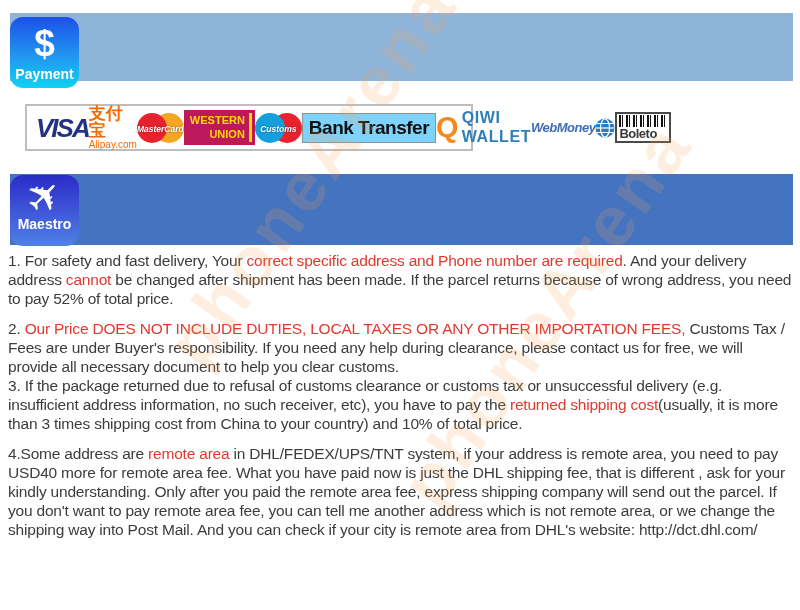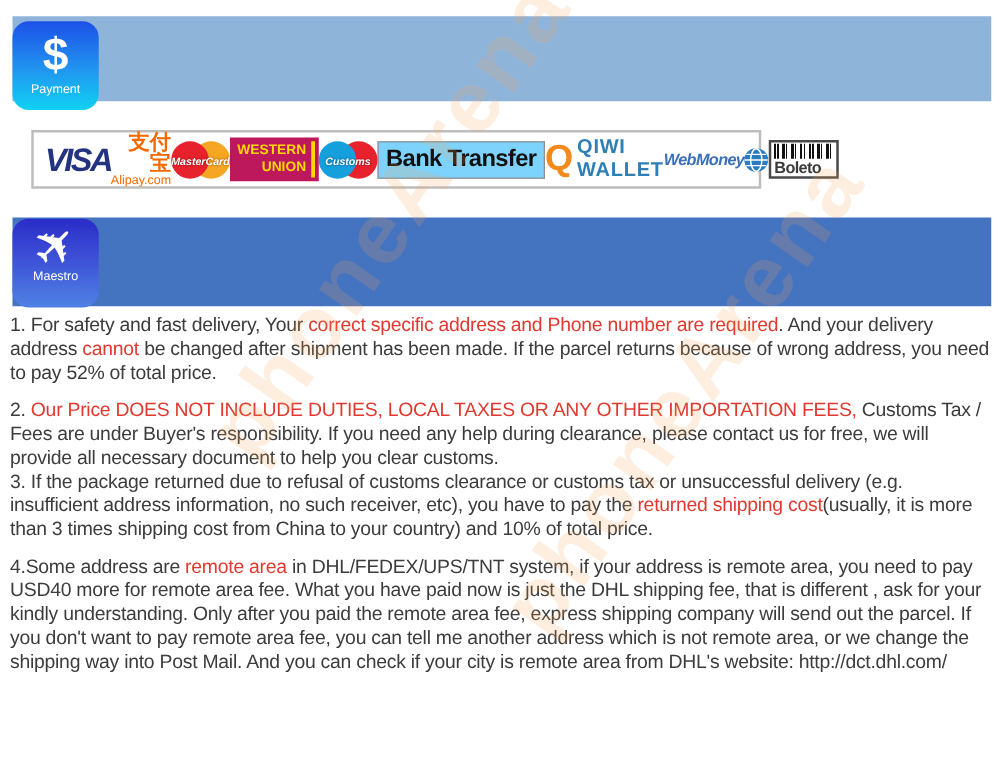--- a/index.html
+++ b/index.html
@@ -22,30 +22,30 @@
   
   .badge{
     position:absolute;left:10px;width:69px;height:71px;border-radius:13px;
     color:#fff;text-align:center;z-index:2;display:flex;flex-direction:column;
     align-items:center;justify-content:flex-start;
   }
   .payment-badge{top:17px;background:linear-gradient(180deg,var(--payment-badge-top,#1d50e8) 0%,#2196f0 55%,var(--payment-badge-bottom,#0fd2f2) 100%);}
   .shipping-badge{top:175px;background:linear-gradient(180deg,var(--shipping-badge-top,#2a2cc8) 0%,#3f55d8 50%,var(--shipping-badge-bottom,#4f82e4) 100%);}
   .badge-symbol{font-size:37px;font-weight:bold;line-height:1;margin-top:8px;}
   .badge-plane{font-size:42px;line-height:1;margin-top:1px;transform:rotate(-45deg);}
-  .badge-label{font-size:10px;font-weight:normal;margin-top:4px;letter-spacing:0;}
+  .badge-label{font-size:14px;font-weight:bold;margin-top:4px;letter-spacing:0;}
   .shipping-badge .badge-label{margin-top:-2px;}
   
   .methods-box{
-    position:absolute;left:25px;top:104px;width:584px;height:47px;background:#fff;
+    position:absolute;left:25px;top:104px;width:448px;height:47px;background:#fff;
     border:2px solid #bdbdbd;box-sizing:border-box;z-index:3;
     display:flex;align-items:center;justify-content:space-between;padding:0 9px;
   }
   .visa{color:#23337f;font-size:26px;font-weight:bold;font-style:italic;letter-spacing:-2px;line-height:1;}
-  .alipay{text-align:right;color:#f56a00;line-height:1;}
+  .alipay{text-align:left;color:#f56a00;line-height:1;}
   .alipay-cn{font-size:17px;font-weight:bold;display:block;}
   .alipay-sub{font-size:10px;display:block;margin-top:1px;}
   .circles-logo{position:relative;width:47px;height:30px;flex:none;}
   .cir{position:absolute;top:0;width:30px;height:30px;border-radius:50%;}
   .cir-left{left:0;z-index:1;}
   .cir-right{right:0;z-index:0;}
   .mc-red{background:#e8222d;}
   .mc-orange{background:#f5a623;}
   .ma-blue{background:#169fdd;}
   .ma-red{background:#e8222d;}

